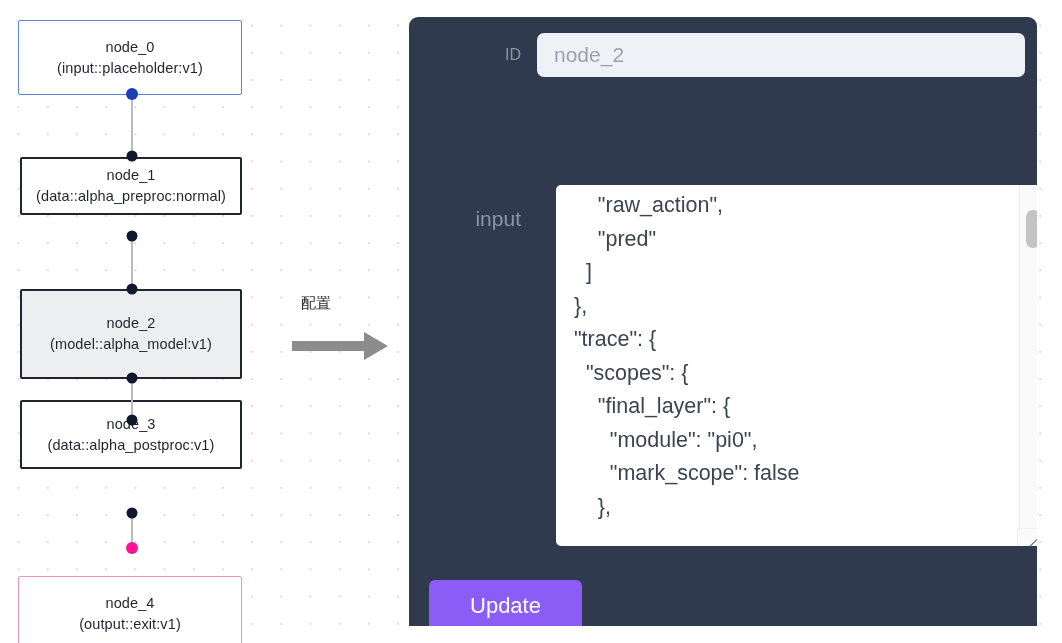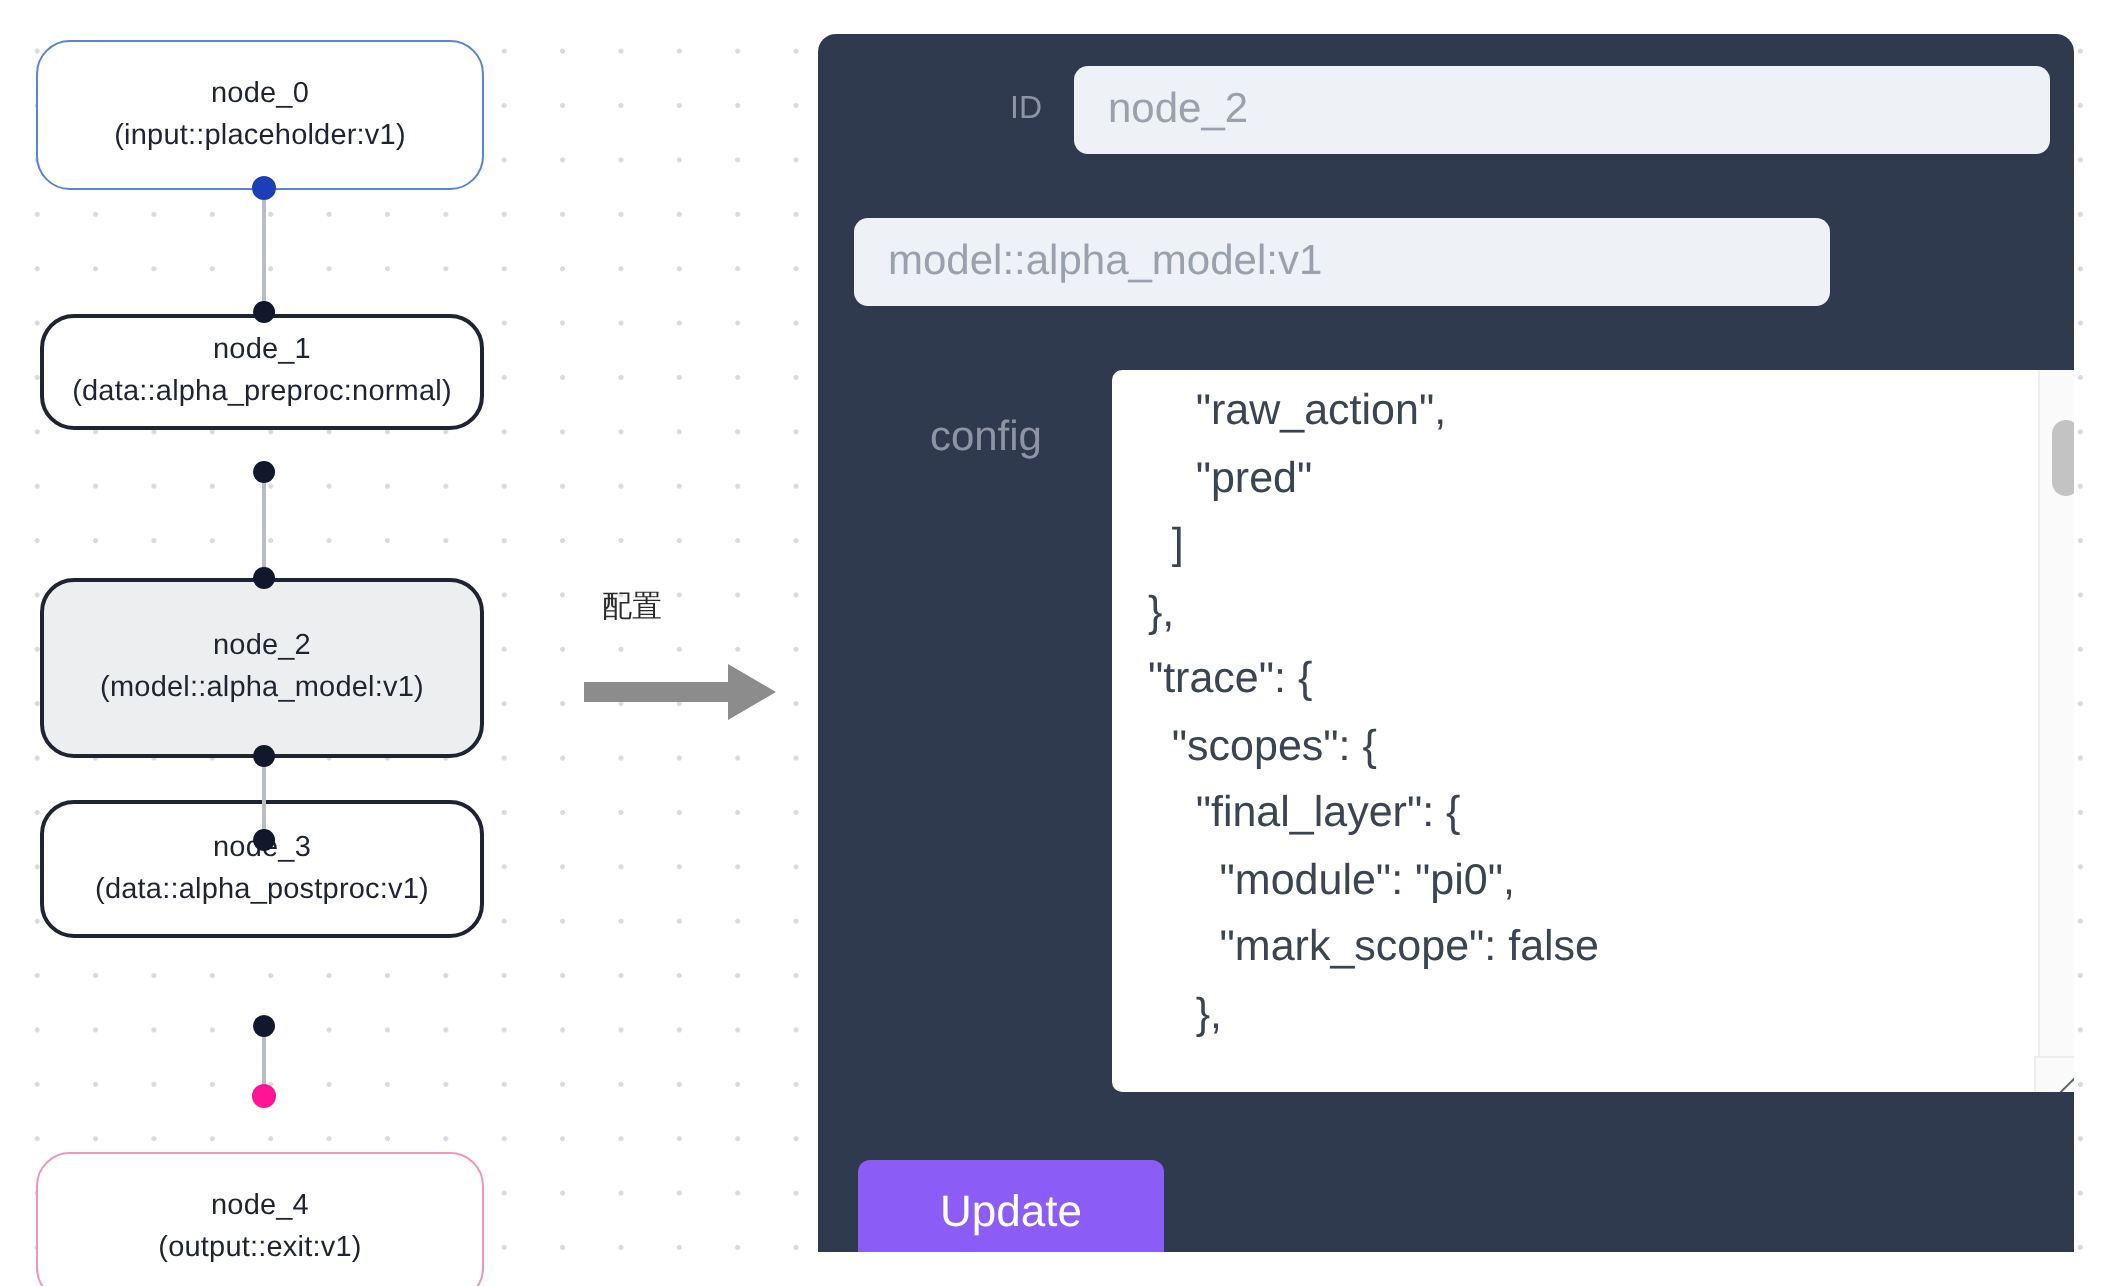--- a/index.html
+++ b/index.html
@@ -23,21 +23,21 @@
     background-color: #ffffff;
     background-image: radial-gradient(circle, #d9d9e3 1.1px, rgba(0,0,0,0) 1.2px);
     background-size: 29.2px 27.2px;
     background-position: 4px 12px;
   }
 
   
   .node {
     position: absolute;
     box-sizing: border-box;
-    border-radius: 17px;
+    border-radius: 2px;
     background: #ffffff;
     border: 2px solid #1f2430;
     color: #1f2430;
     font-size: 14.5px;
     line-height: 21px;
     text-align: center;
     display: flex;
     align-items: center;
     justify-content: center;
     padding: 4px 8px;
@@ -278,25 +278,24 @@
 </div>
 
 <div id="config-panel">
 
   <div class="field-row" style="left:18px; top:16px;">
     <div class="field-label">ID</div>
     <div class="field-input">node_2</div>
   </div>
 
   <div class="field-row" style="left:18px; top:92px;">
-    <div class="field-input">model::alpha_model:v1</div>
   </div>
 
   <div id="config-row">
-    <div id="config-label">config</div>
+    <div id="config-label">input</div>
     <div id="config-box">
       <div id="config-text">      "raw_action",
       "pred"
     ]
   },
   "trace": {
     "scopes": {
       "final_layer": {
         "module": "pi0",
         "mark_scope": false

